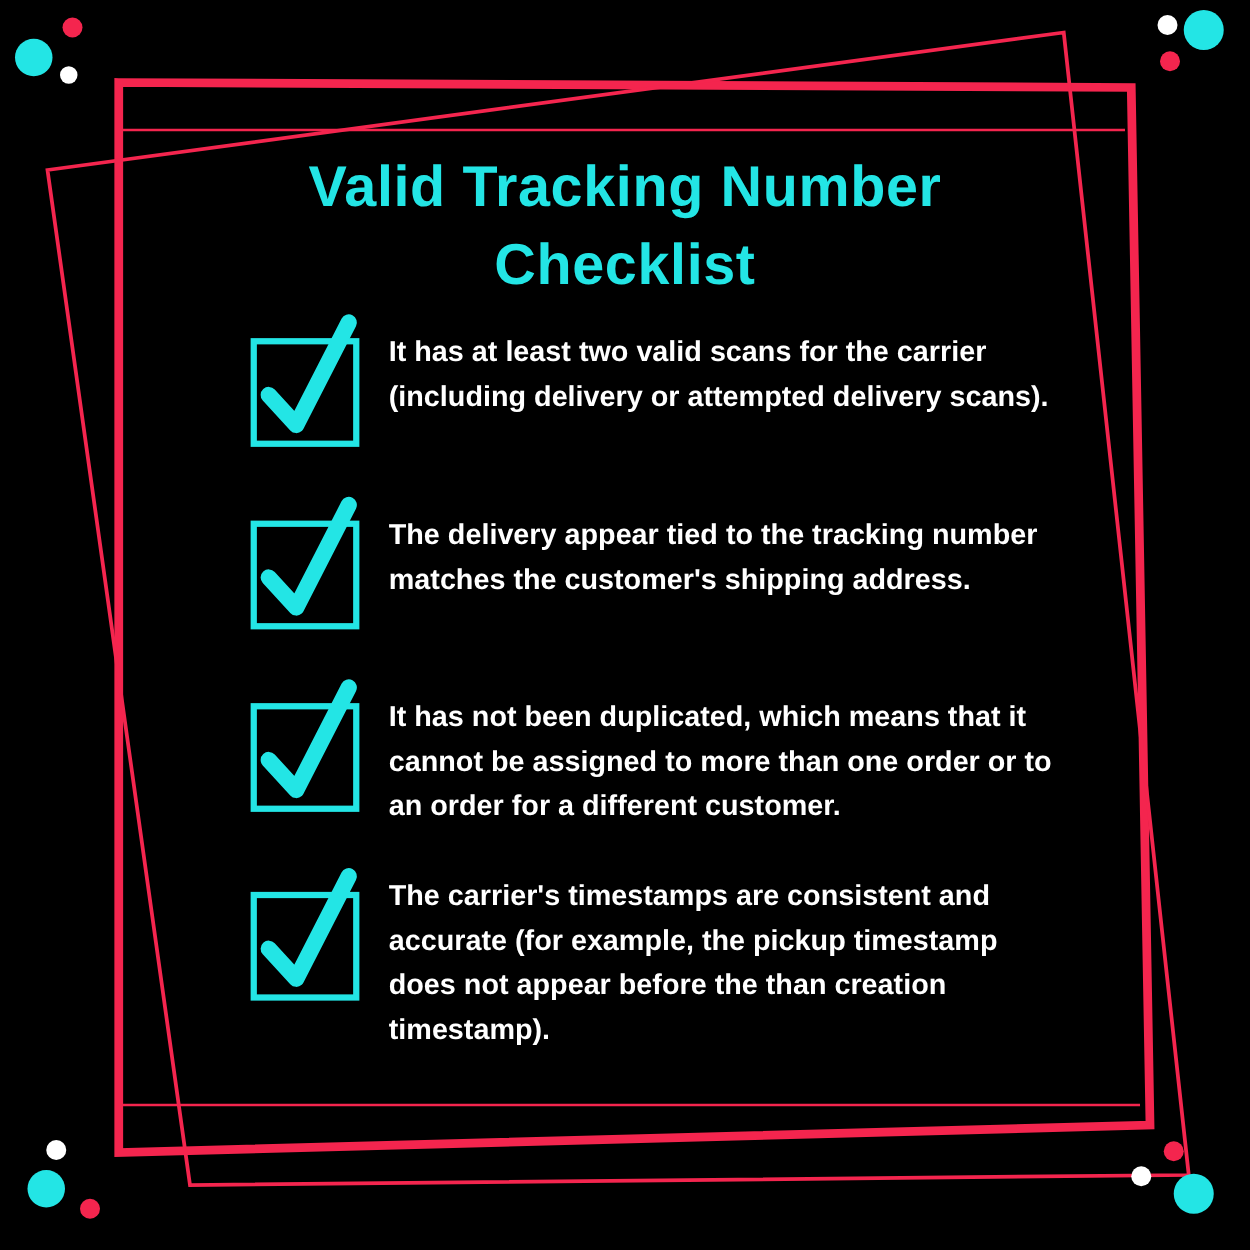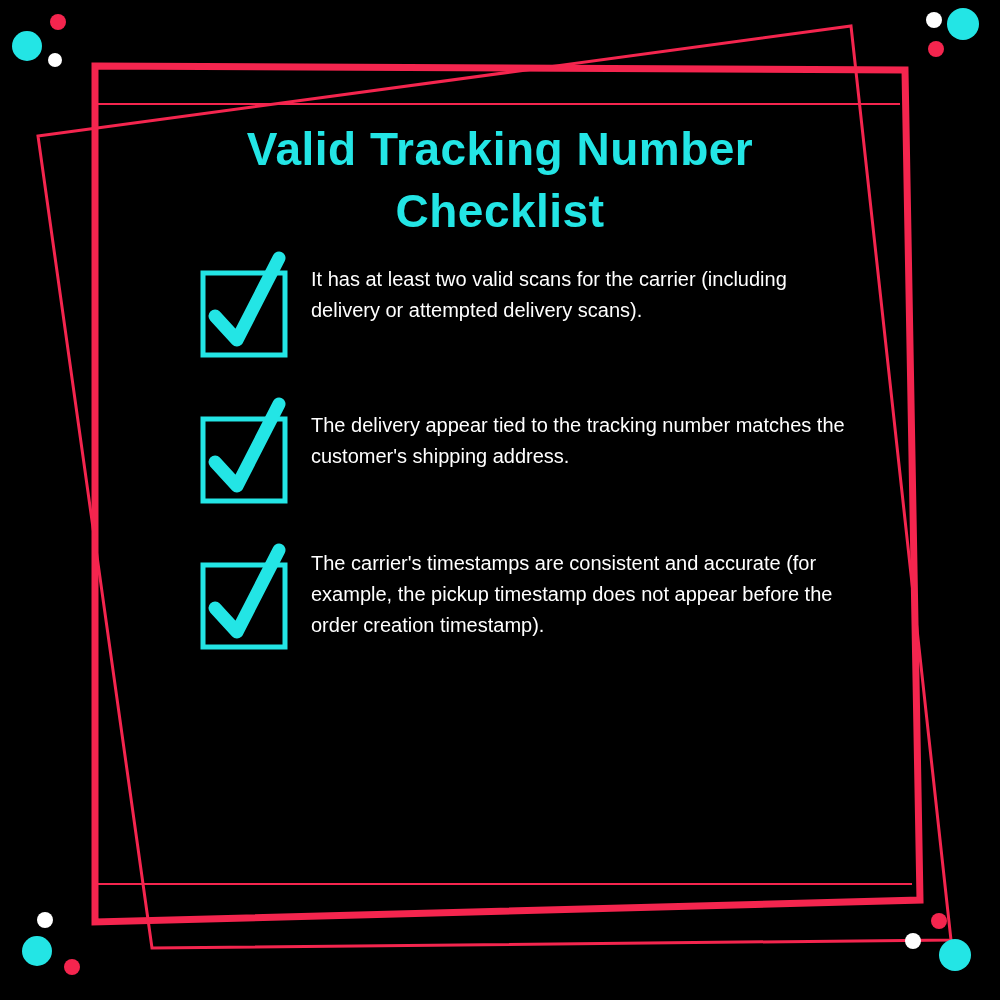--- a/index.html
+++ b/index.html
@@ -64,22 +64,22 @@
   .check-svg {
     position: absolute;
     left: 8px;
     top: 0;
     width: 104px;
     height: 118px;
   }
   .row-text {
     flex: 1 1 auto;
     color: #FFFFFF;
-    font-size: 20px;
-    font-weight: normal;
+    font-size: 23px;
+    font-weight: bold;
     line-height: 1.55;
     padding-top: 16px;
     padding-left: 16px;
   }
   .row-4 .row-text { padding-top: 8px; }
 </style>
 </head>
 <body>
 
 <div id="stage">
@@ -127,26 +127,35 @@
       <div class="row row-2">
         <div class="check-wrap">
           <svg class="check-svg" viewBox="0 0 104 118">
             <rect x="10" y="25" width="82" height="82" fill="none" stroke="#23E5E5" stroke-width="5"></rect>
             <path d="M22 68 L44 92 L86 10" fill="none" stroke="#23E5E5" stroke-width="13" stroke-linecap="round" stroke-linejoin="round"></path>
           </svg>
         </div>
         <div class="row-text">The delivery appear tied to the tracking number matches the customer's shipping address.</div>
       </div>
 
+      <div class="row row-3">
+        <div class="check-wrap">
+          <svg class="check-svg" viewBox="0 0 104 118">
+            <rect x="10" y="25" width="82" height="82" fill="none" stroke="#23E5E5" stroke-width="5"></rect>
+            <path d="M22 68 L44 92 L86 10" fill="none" stroke="#23E5E5" stroke-width="13" stroke-linecap="round" stroke-linejoin="round"></path>
+          </svg>
+        </div>
+        <div class="row-text">It has not been duplicated, which means that it cannot be assigned to more than one order or to an order for a different customer.</div>
+      </div>
 
       <div class="row row-4">
         <div class="check-wrap">
           <svg class="check-svg" viewBox="0 0 104 118">
             <rect x="10" y="25" width="82" height="82" fill="none" stroke="#23E5E5" stroke-width="5"></rect>
             <path d="M22 68 L44 92 L86 10" fill="none" stroke="#23E5E5" stroke-width="13" stroke-linecap="round" stroke-linejoin="round"></path>
           </svg>
         </div>
-        <div class="row-text">The carrier's timestamps are consistent and accurate (for example, the pickup timestamp does not appear before the order creation timestamp).</div>
+        <div class="row-text">The carrier's timestamps are consistent and accurate (for example, the pickup timestamp does not appear before the than creation timestamp).</div>
       </div>
 
     </div>
   </div>
 </div>
 
 </body></html>

